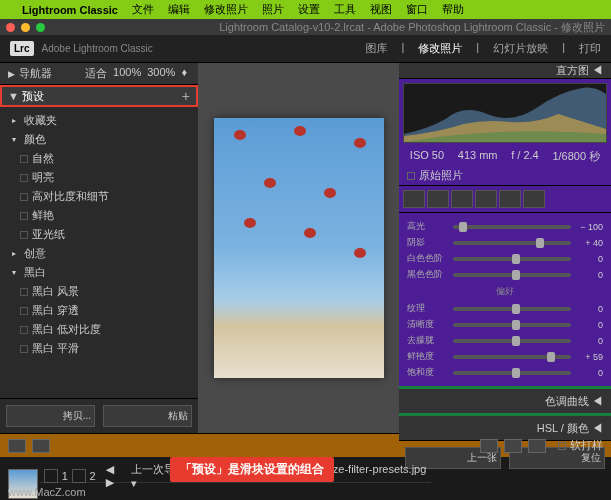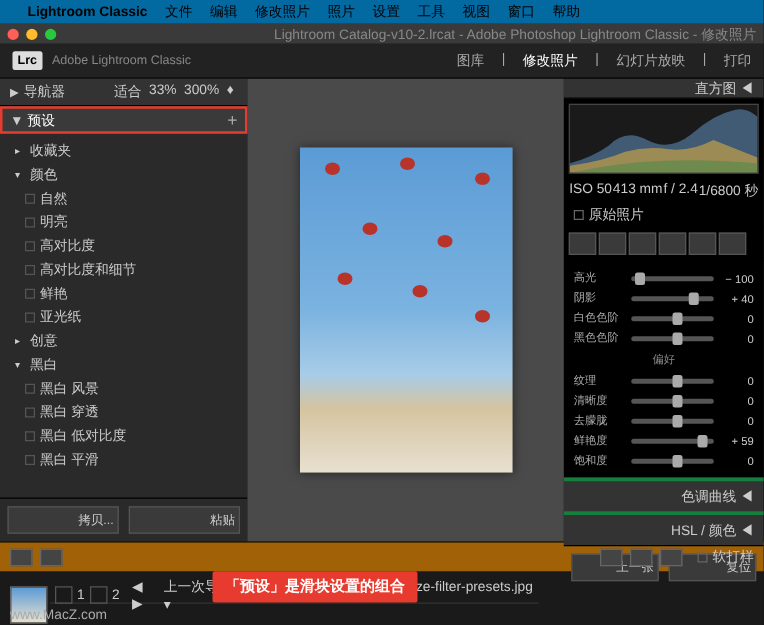--- a/index.html
+++ b/index.html
@@ -1,17 +1,17 @@
 <!DOCTYPE html>
 <html><head>
 <meta charset="utf-8">
 <style>
 *{margin:0;padding:0;box-sizing:border-box;font-family:-apple-system,"Helvetica Neue",Arial,sans-serif;font-size:11px;color:#ccc;-webkit-font-smoothing:antialiased}
 body{width:611px;height:500px;background:#1a1a1a;overflow:hidden;position:relative}
-.menubar{height:19px;background:#0369a1;display:flex;align-items:center;padding:0 8px;gap:14px;color:#000}
+.menubar{height:19px;background:#84cc16;display:flex;align-items:center;padding:0 8px;gap:14px;color:#000}
 .menubar span{color:#000}
 .menubar .bold{font-weight:600}
 .titlebar{height:16px;background:#3a3a3a;display:flex;align-items:center;padding:0 6px;gap:6px;font-size:10px}
 .dot{width:9px;height:9px;border-radius:50%}
 .dot.r{background:#ff5f56}.dot.y{background:#ffbd2e}.dot.g{background:#27c93f}
 .titlebar .title{flex:1;text-align:right;color:#888}
 .topbar{height:28px;background:#222;display:flex;align-items:center;padding:0 10px;justify-content:space-between;border-bottom:1px solid #000}
 .logo{background:#ddd;color:#000;padding:2px 4px;font-weight:bold;font-size:10px;border-radius:2px}
 .modules{display:flex;gap:14px;font-size:13px}
 .modules span{color:#aaa;cursor:pointer}
@@ -28,21 +28,21 @@
 .tree{flex:1;overflow:auto;padding:4px 0}
 .tree-item{padding:2px 0 2px 20px;font-size:10px;color:#aaa;display:flex;align-items:center;gap:4px;cursor:pointer}
 .tree-item.group{padding-left:12px;color:#bbb}
 .tree-item .arr{font-size:8px;width:8px}
 .tree-item .box{width:8px;height:8px;border:1px solid #555;display:inline-block}
 .btn-row{display:flex;padding:6px;gap:8px;border-top:1px solid #000}
 .btn{flex:1;background:#3a3a3a;border:1px solid #555;text-align:right;padding:3px;font-size:10px;cursor:pointer}
 .center{flex:1;background:#4a4a4a;display:flex;align-items:center;justify-content:center;position:relative}
 .photo{width:170px;height:260px;background:linear-gradient(180deg,#5b9bd5 0%,#7bb3e0 50%,#a8cce8 70%,#d4c4a0 80%,#e8e0d0 100%);position:relative;box-shadow:0 0 8px rgba(0,0,0,0.5)}
 .lantern{position:absolute;width:12px;height:10px;background:#b8342a;border-radius:50%}
-.right{width:160px;background:#000000;display:flex;flex-direction:column}
+.right{width:212px;background:#4c1d95;display:flex;flex-direction:column}
 .histo-hdr{height:22px;background:#333;display:flex;align-items:center;justify-content:flex-end;padding:0 8px;border-bottom:1px solid #000}
 .histogram{height:60px;background:#1a1a1a;margin:4px;position:relative;border:1px solid #444}
 .histo-svg{width:100%;height:100%}
 .histo-info{display:flex;justify-content:space-around;font-size:8px;color:#888;padding:2px 4px}
 .orig-chk{padding:2px 8px;font-size:9px;color:#888;display:flex;align-items:center;gap:4px}
 .tool-strip{display:flex;gap:2px;padding:4px;border-top:1px solid #000;border-bottom:1px solid #000}
 .tool{width:22px;height:18px;background:#3a3a3a;border:1px solid #555;cursor:pointer}
 .sliders{padding:4px 8px}
 .slider-row{display:flex;align-items:center;margin:3px 0;gap:4px}
 .slider-row .name{width:42px;font-size:9px;color:#aaa;}
@@ -102,21 +102,21 @@
     <span>打印</span>
   </div>
 </div>
 
 <div class="main">
   <div class="left">
     <div class="panel-header">
       <span><span class="tri">▶</span><span>导航器</span></span>
       <div class="fit-btns">
         <span>适合</span>
-        <span>33%</span>
+        <span>100%</span>
         <span>300%</span>
         <span>♦</span>
       </div>
     </div>
     <div class="preset-hdr">
       <span><span class="tri">▼</span> <span class="lbl">预设</span></span>
       <span class="plus">+</span>
     </div>
     <div class="tree">
       <div class="tree-item group">
@@ -127,24 +127,20 @@
           <span class="arr">▾</span>
           <span>颜色</span>
         </div>
       <div class="tree-item">
           <span class="box"></span>
           <span>自然</span>
         </div>
       <div class="tree-item">
           <span class="box"></span>
           <span>明亮</span>
-        </div>
-      <div class="tree-item">
-          <span class="box"></span>
-          <span>高对比度</span>
         </div>
       <div class="tree-item">
           <span class="box"></span>
           <span>高对比度和细节</span>
         </div>
       <div class="tree-item">
           <span class="box"></span>
           <span>鲜艳</span>
         </div>
       <div class="tree-item">

